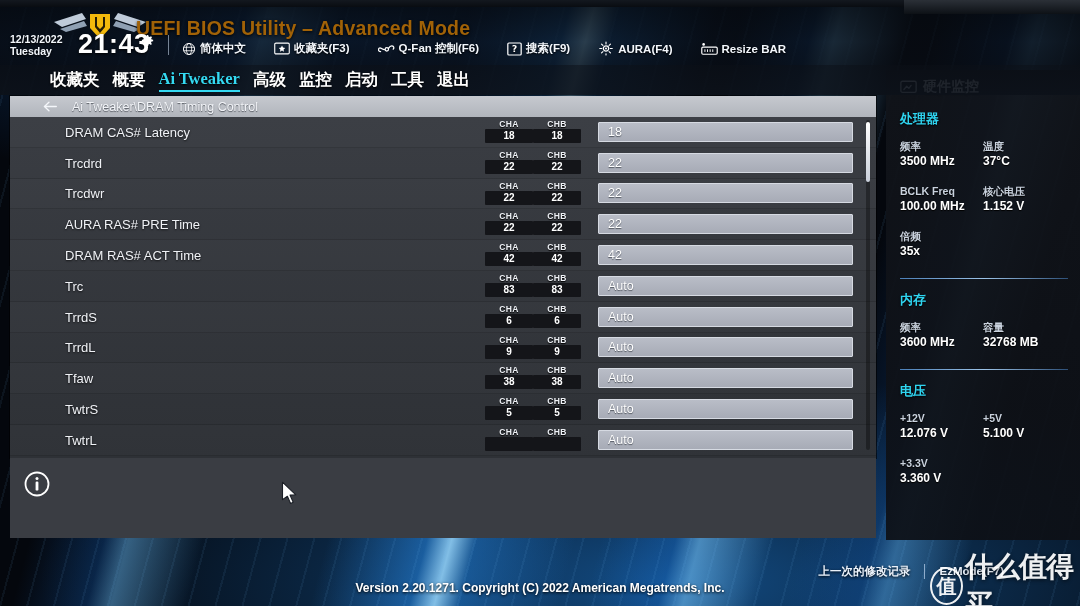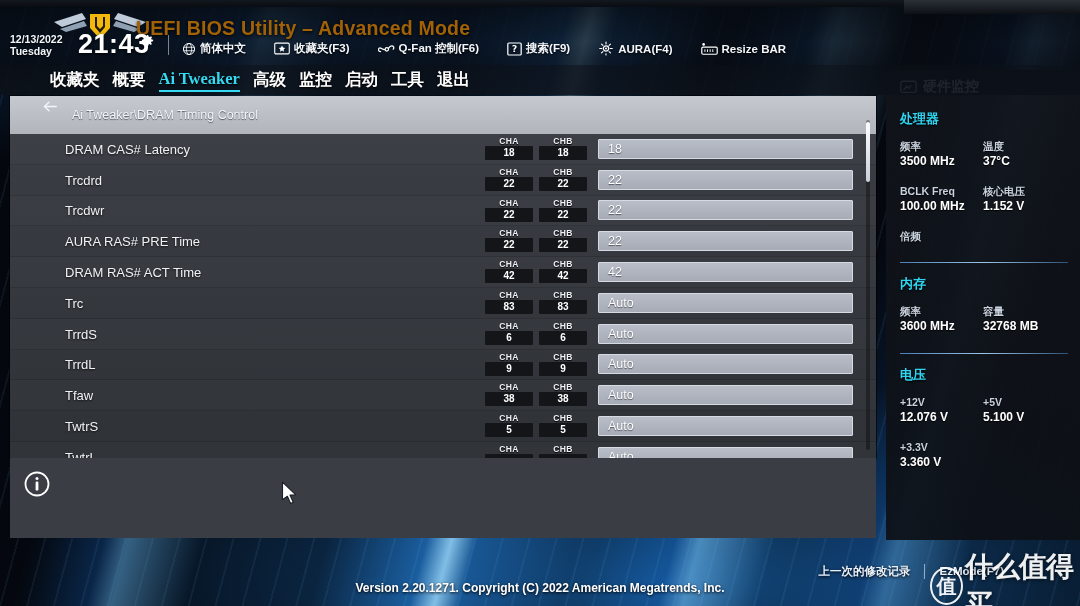--- a/index.html
+++ b/index.html
@@ -100,21 +100,21 @@
     color:#34d9f2; border-bottom:2px solid #34d9f2; padding-bottom:1px;font-family:Liberation Serif, serif;
   }
 
   
   .panel {
     position:absolute; left:10px; top:96px; width:866px; height:362px;
     background:#34373c; z-index:18;
     box-shadow:0 0 0 1px rgba(0,0,0,.6);
   }
   .crumb {
-    height:38px; width:100%;
+    height:21px; width:100%;
     background:linear-gradient(180deg,#c6c9cf,#b1b5bc);
     display:flex; align-items:center; gap:10px; padding-left:32px;
     position:relative;
   }
   .crumb-arrow { position:absolute; left:33px; top:4px; width:14px; height:13px; }
   .crumb-text {
     font-size:12.5px; color:#f2f4f8; font-weight:normal;
     margin-left:30px; text-shadow:0 1px 1px rgba(60,65,72,.8);
   }
   .rows {
@@ -126,21 +126,21 @@
     border-bottom:1px solid rgba(0,0,0,.13);
   }
   .row:nth-child(odd){ background:rgba(255,255,255,.012); }
   .row-label {
     position:absolute; left:55px; top:50%; transform:translateY(-50%);
     font-size:13px; color:#f0f2f6; font-weight:normal;
     text-shadow:0 1px 2px rgba(0,0,0,.7); white-space:nowrap;
   }
   .chgrp {
     position:absolute; left:475px; top:2px;
-    display:flex; gap:6px;
+    display:flex; 
   }
   .chbox { width:48px; text-align:center; }
   .ch-name {
     font-size:8.5px; font-weight:bold; color:#eef1f6;
     letter-spacing:.3px; line-height:10px;
     text-shadow:0 1px 1px #000;
   }
   .ch-val {
     background:#141519; color:#ffffff;
     font-size:10px; font-weight:bold; line-height:14px; height:14px;
@@ -540,20 +540,21 @@
           <div class="hm-cell">
             <div class="hm-k">BCLK Freq</div>
             <div class="hm-v">100.00 MHz</div>
           </div>
           <div class="hm-cell">
             <div class="hm-k">核心电压</div>
             <div class="hm-v">1.152 V</div>
           </div>
           <div class="hm-cell full">
             <div class="hm-k">倍频</div>
+            <div class="hm-v">35x</div>
           </div>
         </div>
         <div class="hm-rule"></div>
         <div class="hm-sec">内存</div>
         <div class="hm-grid">
           <div class="hm-cell">
             <div class="hm-k">频率</div>
             <div class="hm-v">3600 MHz</div>
           </div>
           <div class="hm-cell">

